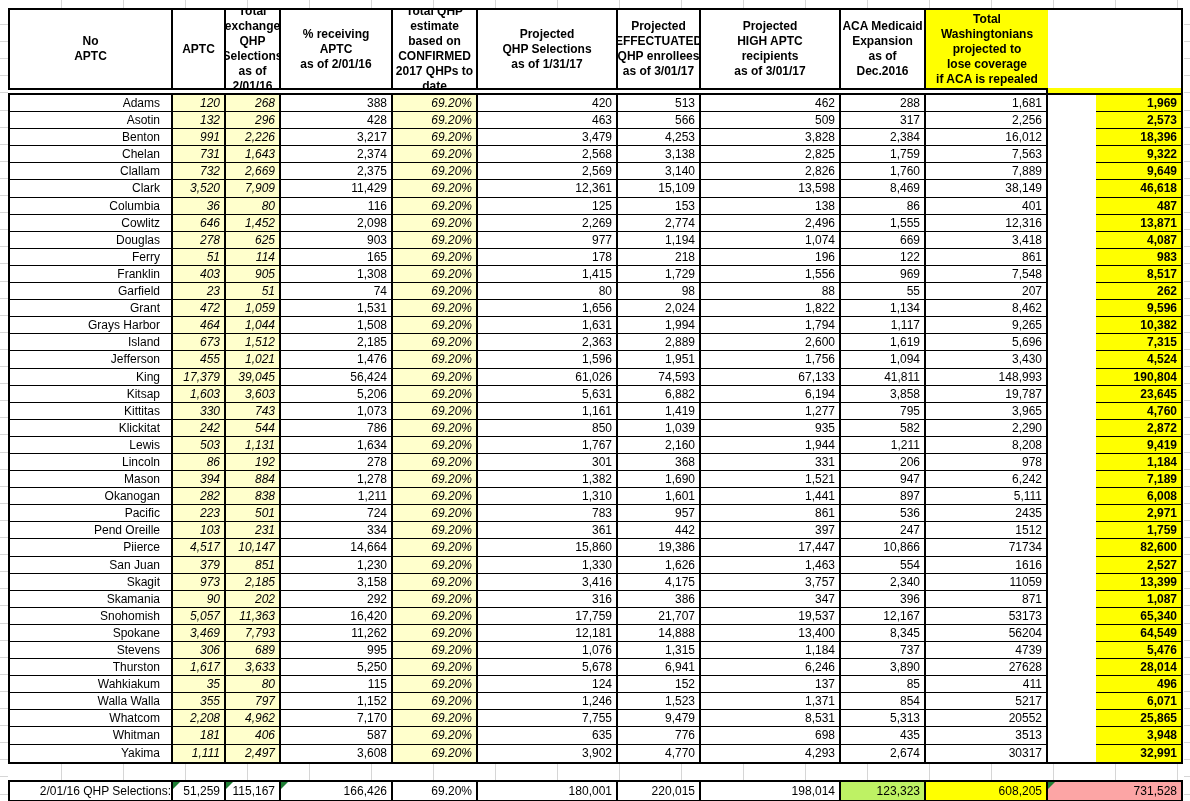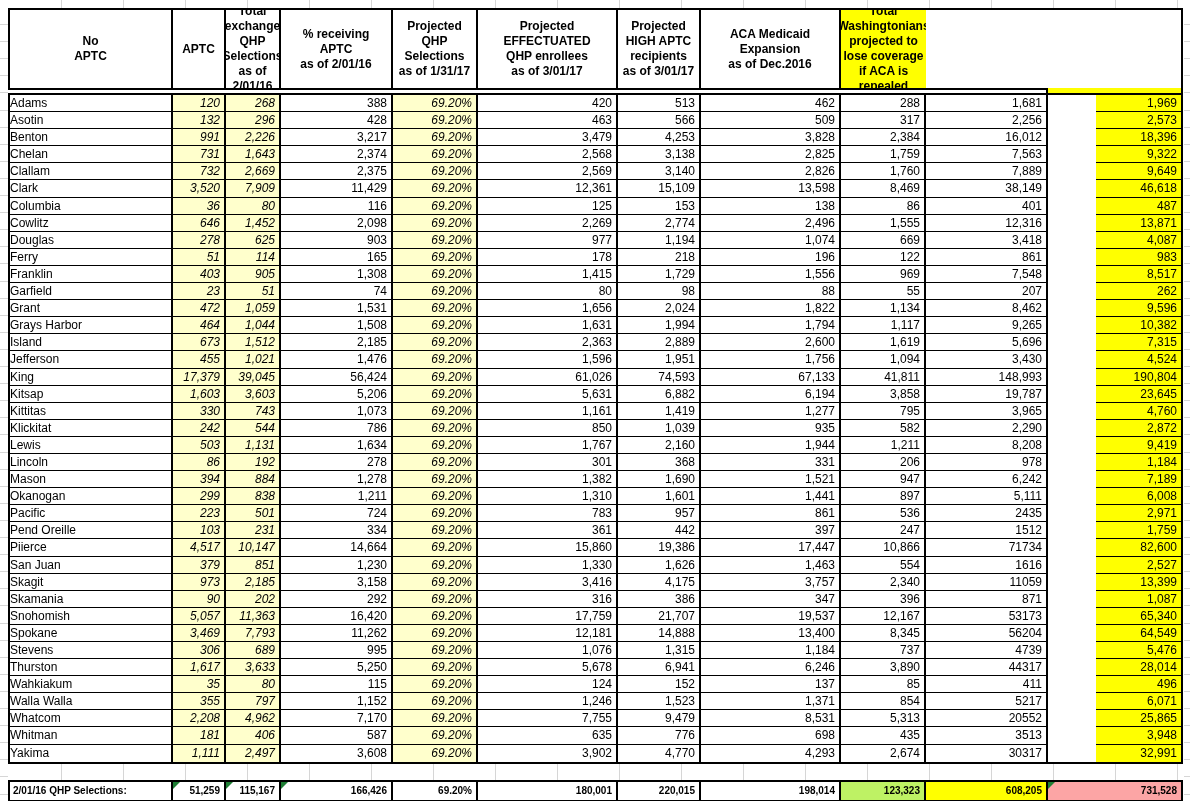--- a/index.html
+++ b/index.html
@@ -57,28 +57,28 @@
     box-sizing:border-box;
   }
   
   #dataGrid{top:93px;grid-auto-rows:17.1px;}
   #dataGrid > div{
     border-bottom:1px solid #000;
     font-size:12px;line-height:16px;
     white-space:nowrap;
   }
   #dataGrid > div.lastrow{border-bottom:none;}
-  .county{text-align:left;padding-right:3px;}
+  .county{text-align:right;padding-right:11px;}
   .num{text-align:right;padding-right:4px;}
   .lty{background:#FFFFCC !important;font-style:italic;}
-  .bty{background:#FFFF00 !important;font-weight:normal;margin-left:48px;}
+  .bty{background:#FFFF00 !important;font-weight:bold;margin-left:48px;}
   
   #footerGrid{top:780px;grid-auto-rows:18px;}
   #footerGrid > div{
-    font-size:10px;font-weight:bold;line-height:18px;white-space:nowrap;
+    font-size:12px;font-weight:normal;line-height:18px;white-space:nowrap;text-align:right;
   }
   .flabel{text-align:left;padding-left:3px;}
   .err-tri{
     position:absolute;top:0;left:0;width:0;height:0;
     border-left:7px solid #1E7E34;border-bottom:7px solid transparent;
   }
 </style>
 </head>
 <body>
 
@@ -90,20 +90,24 @@
 <div id="headerGrid" class="tbl">
     <div class="">No
 APTC</div>
     <div class="">APTC</div>
     <div class="">Total exchange
 QHP Selections
 as of 2/01/16</div>
     <div class="">% receiving
 APTC
 as of 2/01/16</div>
+    <div class="">Total QHP estimate
+based on
+CONFIRMED
+2017 QHPs to date</div>
     <div class="">Projected
 QHP Selections
 as of 1/31/17</div>
     <div class="">Projected
 EFFECTUATED
 QHP enrollees
 as of 3/01/17</div>
     <div class="">Projected
 HIGH APTC
 recipients
@@ -366,21 +370,21 @@
     <div class="num lty">884</div>
     <div class="num">1,278</div>
     <div class="num lty">69.20%</div>
     <div class="num">1,382</div>
     <div class="num">1,690</div>
     <div class="num">1,521</div>
     <div class="num">947</div>
     <div class="num">6,242</div>
     <div class="num bty lastcol">7,189</div>
     <div class="county">Okanogan</div>
-    <div class="num lty">299</div>
+    <div class="num lty">282</div>
     <div class="num lty">838</div>
     <div class="num">1,211</div>
     <div class="num lty">69.20%</div>
     <div class="num">1,310</div>
     <div class="num">1,601</div>
     <div class="num">1,441</div>
     <div class="num">897</div>
     <div class="num">5,111</div>
     <div class="num bty lastcol">6,008</div>
     <div class="county">Pacific</div>
@@ -484,21 +488,21 @@
     <div class="num bty lastcol">5,476</div>
     <div class="county">Thurston</div>
     <div class="num lty">1,617</div>
     <div class="num lty">3,633</div>
     <div class="num">5,250</div>
     <div class="num lty">69.20%</div>
     <div class="num">5,678</div>
     <div class="num">6,941</div>
     <div class="num">6,246</div>
     <div class="num">3,890</div>
-    <div class="num">44317</div>
+    <div class="num">27628</div>
     <div class="num bty lastcol">28,014</div>
     <div class="county">Wahkiakum</div>
     <div class="num lty">35</div>
     <div class="num lty">80</div>
     <div class="num">115</div>
     <div class="num lty">69.20%</div>
     <div class="num">124</div>
     <div class="num">152</div>
     <div class="num">137</div>
     <div class="num">85</div>

